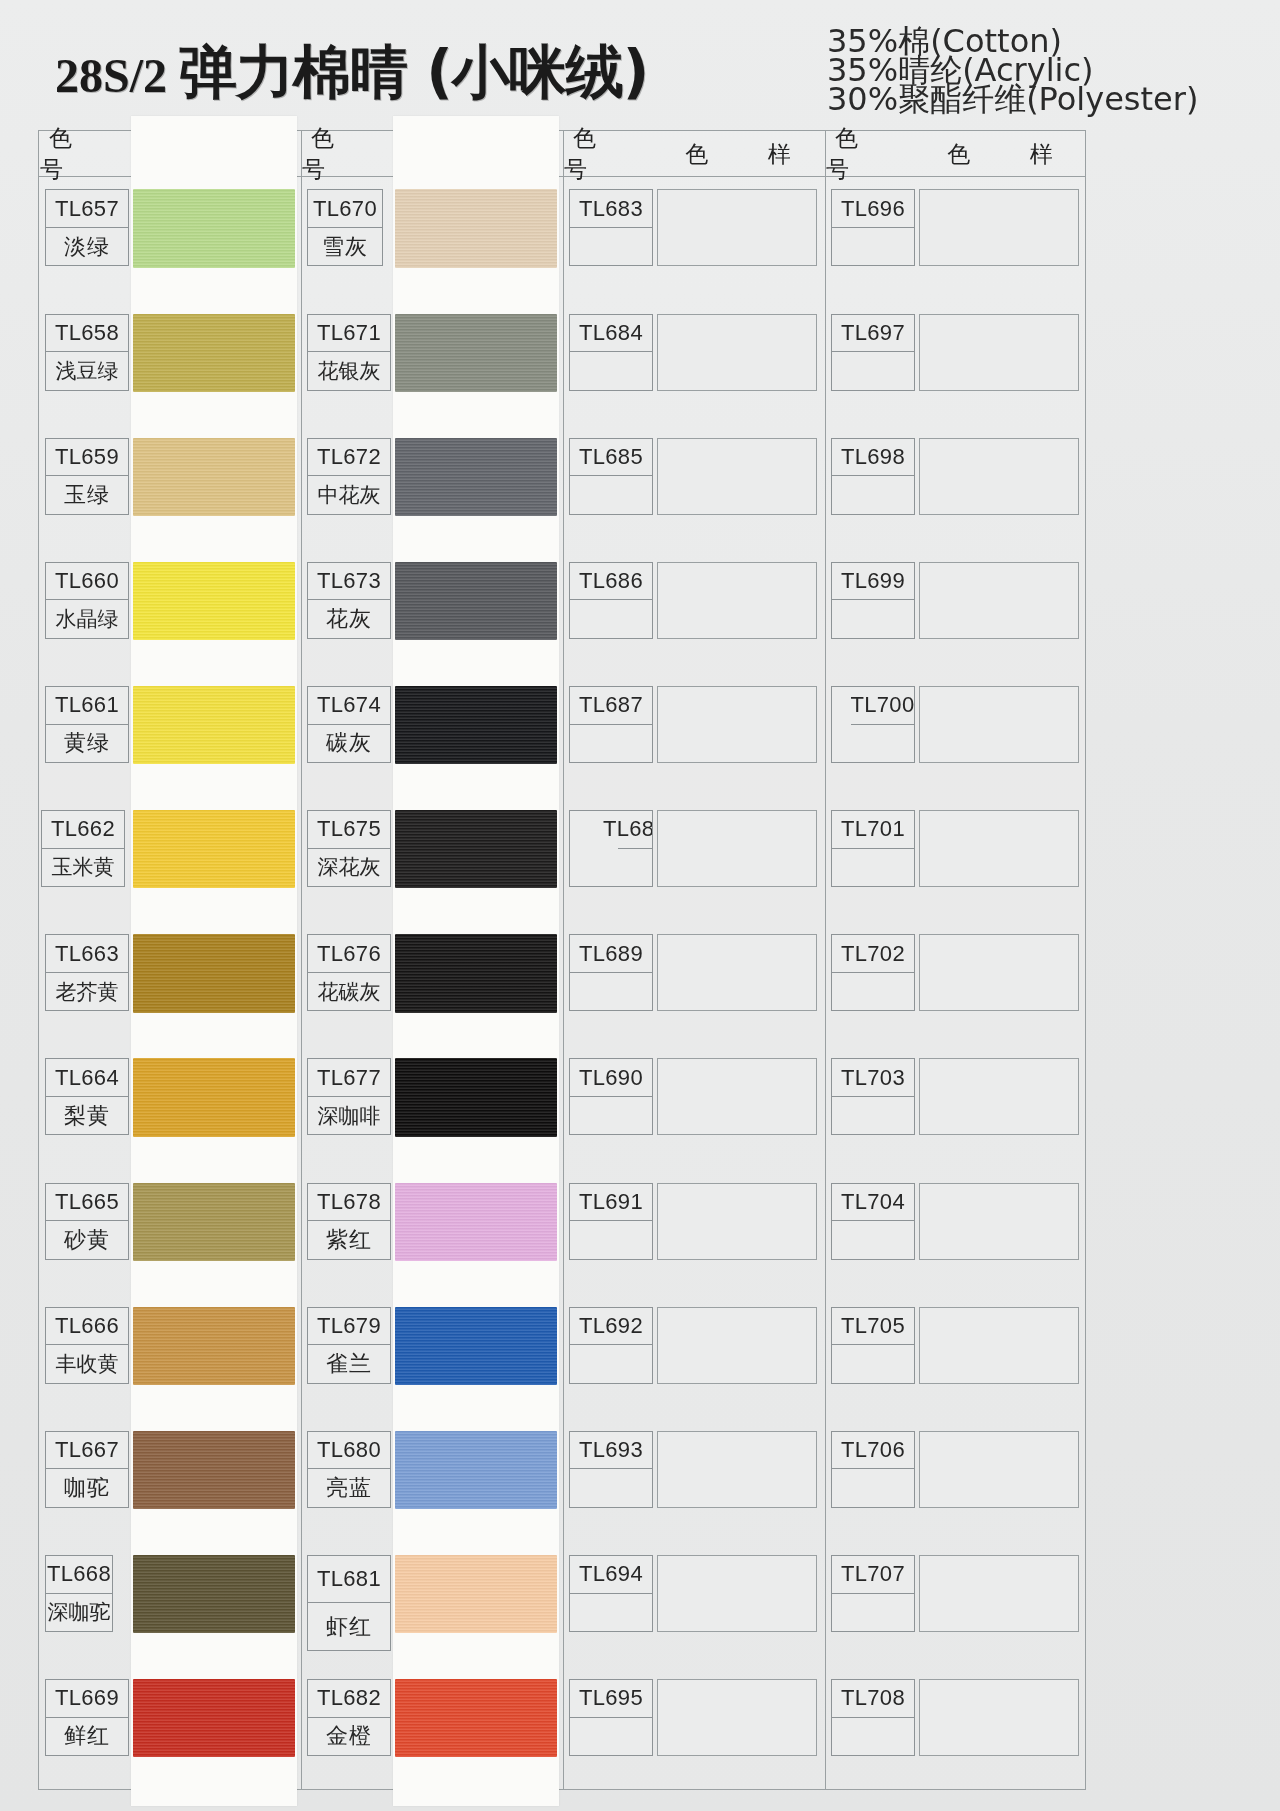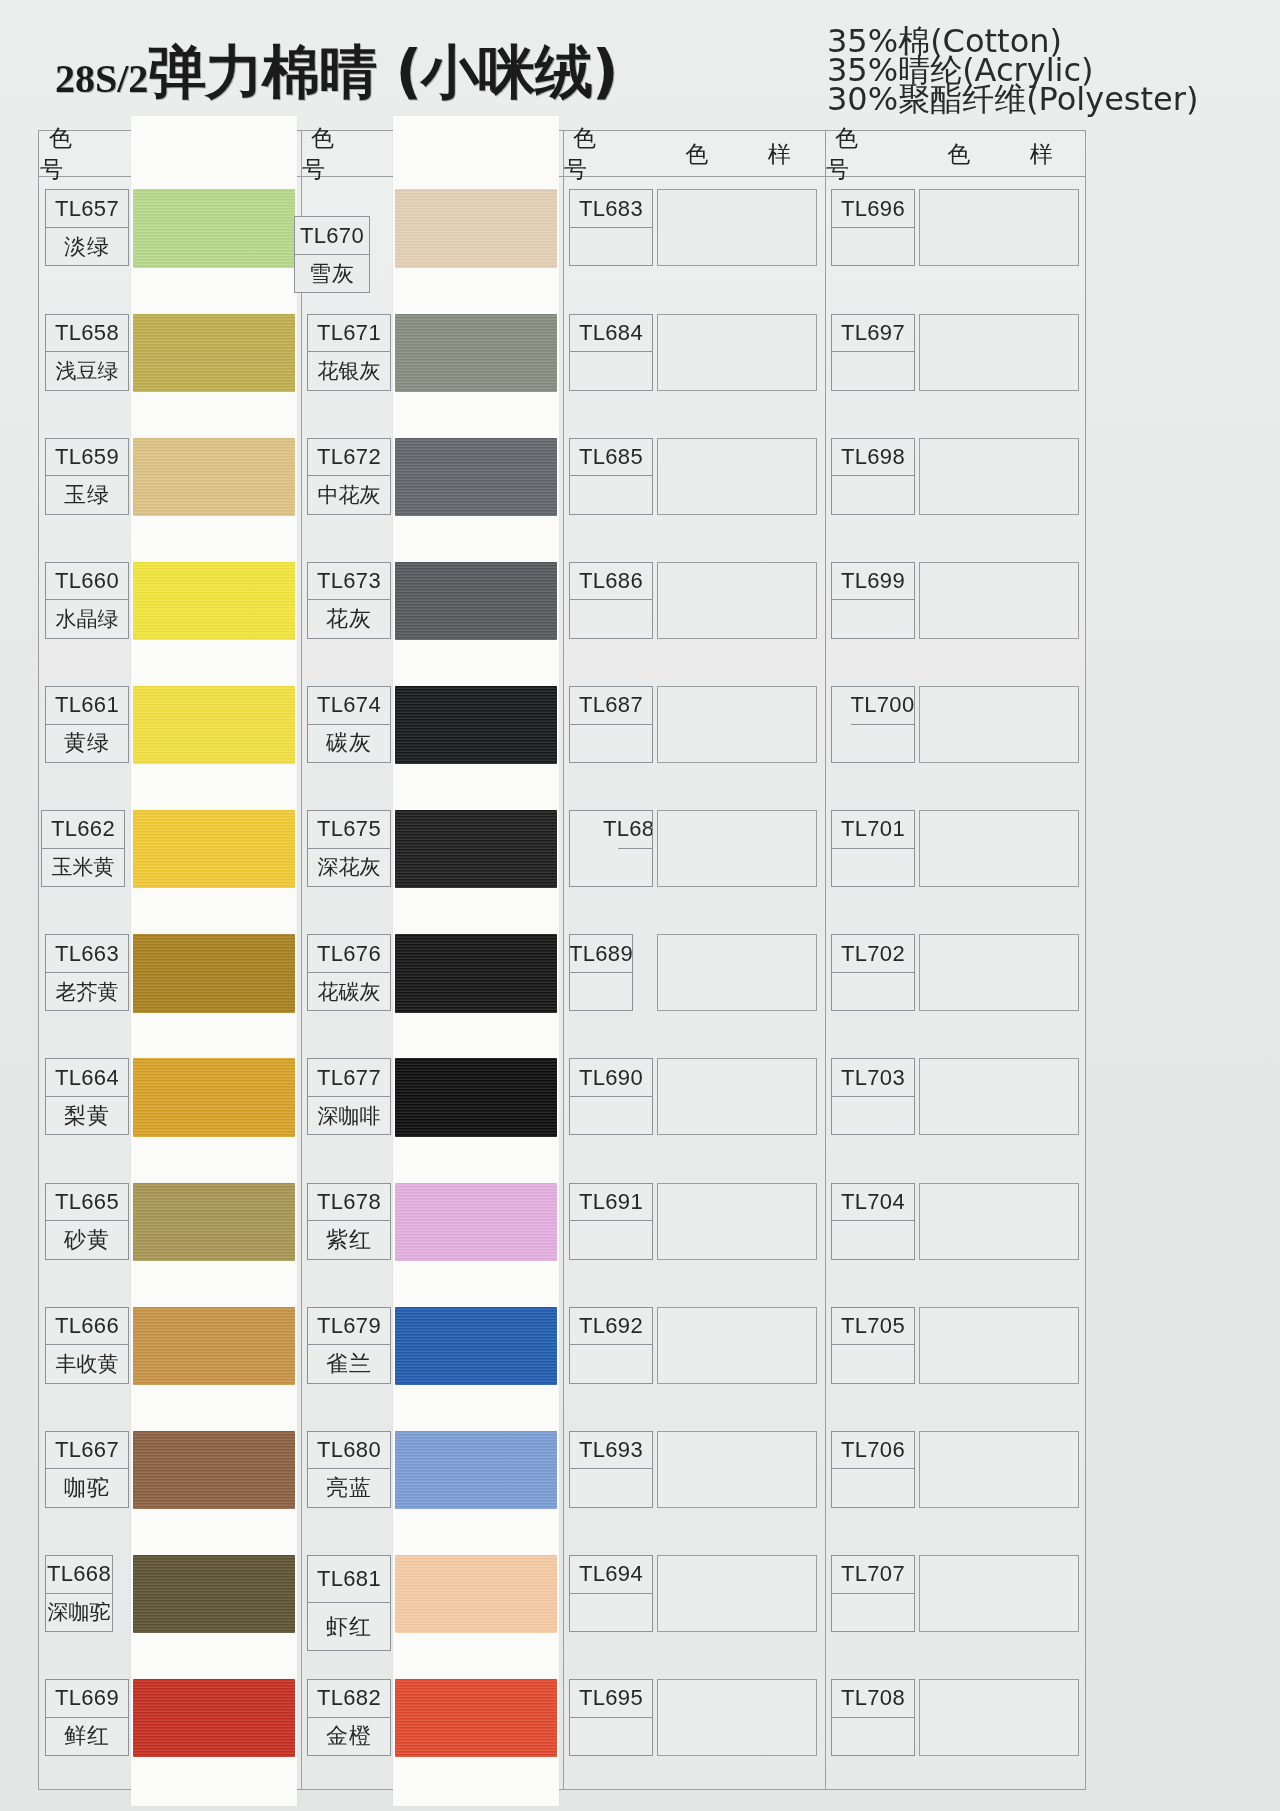--- a/index.html
+++ b/index.html
@@ -38,23 +38,24 @@
     top: 34px;
     font-size: 56px;
     font-weight: bold;
     letter-spacing: -1px;
     color: #1b1b1b;
     white-space: nowrap;
     text-shadow: 1px 1px 0 rgba(0,0,0,0.25);
   }
   .title .code {
     font-family: "Liberation Serif", "DejaVu Serif", serif;
-    font-size: 40px;
+    font-size: 48px;
     font-weight: bold;
     letter-spacing: 0px;
+    margin-right: 12px;
   }
   .title .name {
     font-family: "DejaVu Sans", sans-serif;
     font-size: 58px;
     font-weight: bold;
   }
   .composition {
     position: absolute;
     left: 783px;
     top: 28px;
@@ -262,21 +263,21 @@
       <div class="codeblock narrowtext" style="left: 6px; top: 1424.11px; width: 68px; height: 76.9754px;">
         <div class="code">TL668</div>
         <div class="cname">深咖驼</div>
       </div>
       <div class="swatch" title="TL668 深咖驼" style="position: absolute; left: 94px; top: 1424.11px; width: 162px; height: 78.2169px; background: rgb(91, 82, 51);"></div>
       <div class="codeblock" style="left: 6px; top: 1548.26px; width: 84px; height: 76.9754px;">
         <div class="code">TL669</div>
         <div class="cname">鲜红</div>
       </div>
       <div class="swatch" title="TL669 鲜红" style="position: absolute; left: 94px; top: 1548.26px; width: 162px; height: 78.2169px; background: rgb(198, 45, 32);"></div>
-      <div class="codeblock" style="left: 255px; top: 58.4154px; width: 76px; height: 76.9754px; margin-top: 27px;">
+      <div class="codeblock" style="left: 268px; top: 58.4154px; width: 76px; height: 76.9754px;">
         <div class="code">TL670</div>
         <div class="cname">雪灰</div>
       </div>
       <div class="swatch" title="TL670 雪灰" style="position: absolute; left: 356px; top: 58.4154px; width: 162px; height: 78.2169px; background: rgb(227, 207, 180);"></div>
       <div class="codeblock narrowtext" style="left: 268px; top: 182.569px; width: 84px; height: 76.9754px;">
         <div class="code">TL671</div>
         <div class="cname">花银灰</div>
       </div>
       <div class="swatch" title="TL671 花银灰" style="position: absolute; left: 356px; top: 182.569px; width: 162px; height: 78.2169px; background: rgb(134, 139, 127);"></div>
       <div class="codeblock narrowtext" style="left: 268px; top: 306.723px; width: 84px; height: 76.9754px;">
@@ -357,21 +358,21 @@
       <div class="codeblock" style="left: 530px; top: 555.031px; width: 84px; height: 76.9754px;">
         <div class="code">TL687</div>
         <div class="cname"></div>
       </div>
       <div class="samplecell" style="left: 618px; top: 555.031px; width: 160px; height: 76.9754px;"></div>
       <div class="codeblock" style="left: 530px; top: 679.185px; width: 84px; height: 76.9754px; padding-left: 48px;">
         <div class="code">TL688</div>
         <div class="cname"></div>
       </div>
       <div class="samplecell" style="left: 618px; top: 679.185px; width: 160px; height: 76.9754px;"></div>
-      <div class="codeblock" style="left: 530px; top: 803.338px; width: 64px; height: 76.9754px;">
+      <div class="codeblock" style="left: 530px; top: 803.338px; width: 84px; height: 76.9754px;">
         <div class="code">TL689</div>
         <div class="cname"></div>
       </div>
       <div class="samplecell" style="left: 618px; top: 803.338px; width: 160px; height: 76.9754px;"></div>
       <div class="codeblock" style="left: 530px; top: 927.492px; width: 84px; height: 76.9754px;">
         <div class="code">TL690</div>
         <div class="cname"></div>
       </div>
       <div class="samplecell" style="left: 618px; top: 927.492px; width: 160px; height: 76.9754px;"></div>
       <div class="codeblock" style="left: 530px; top: 1051.65px; width: 84px; height: 76.9754px;">

